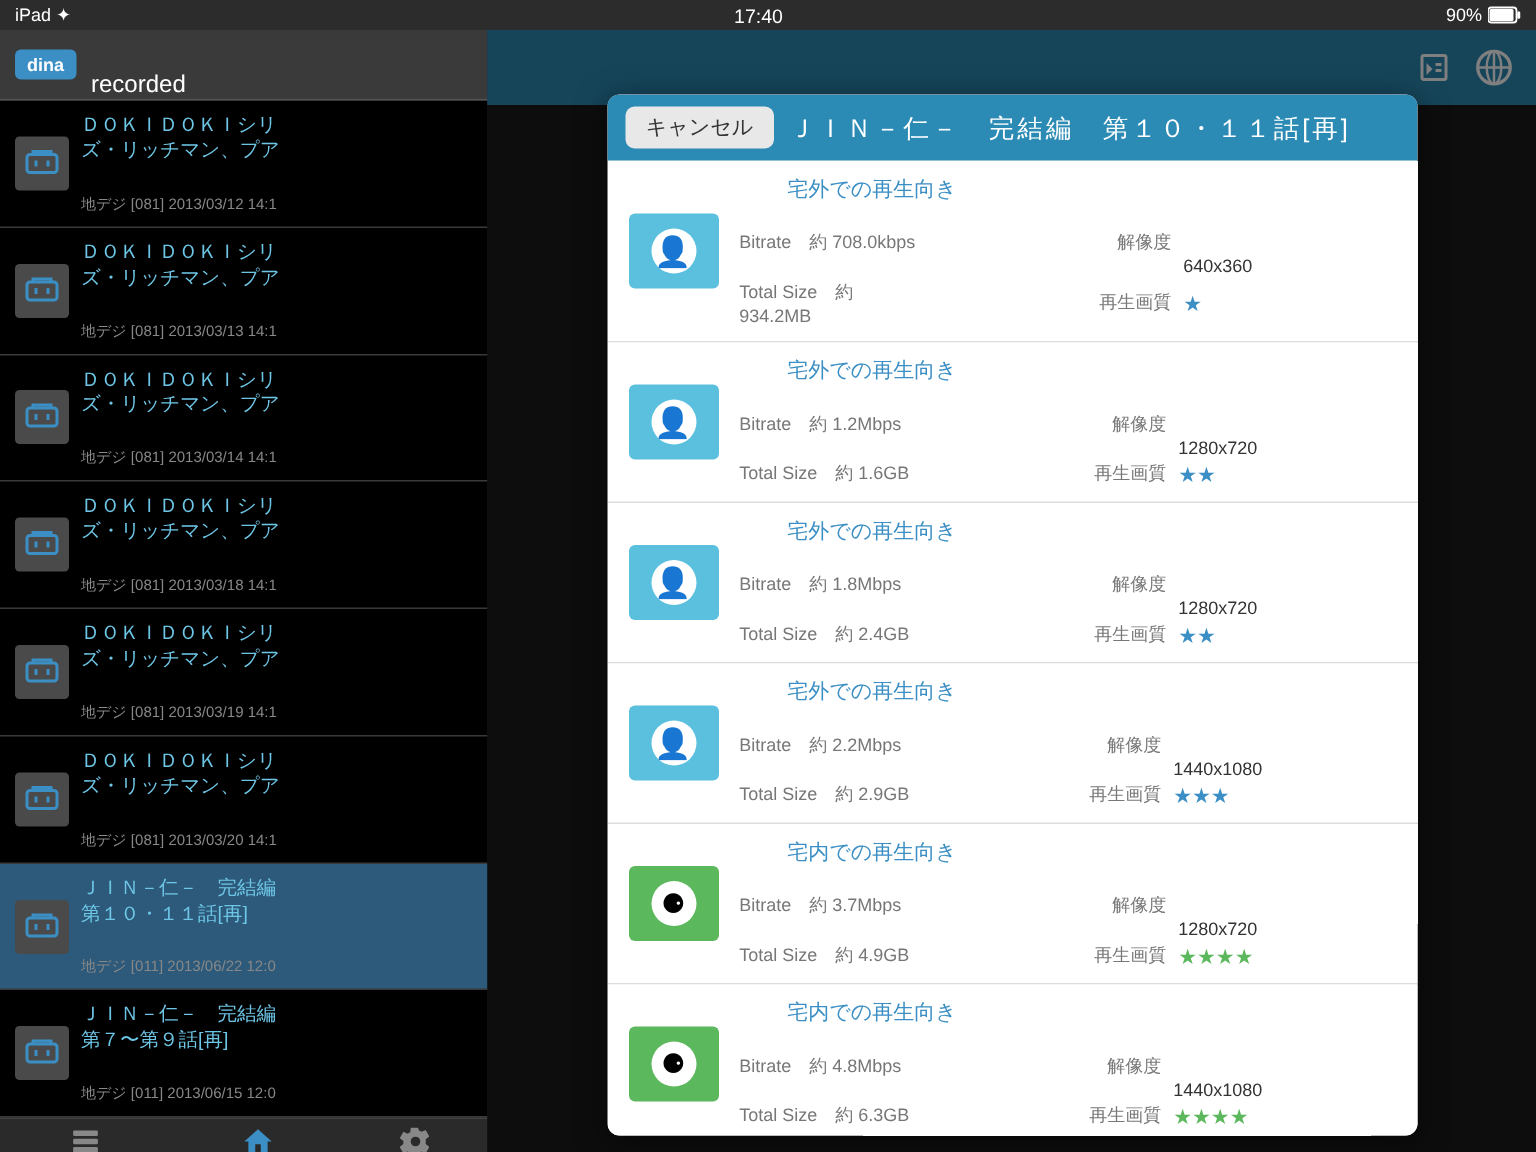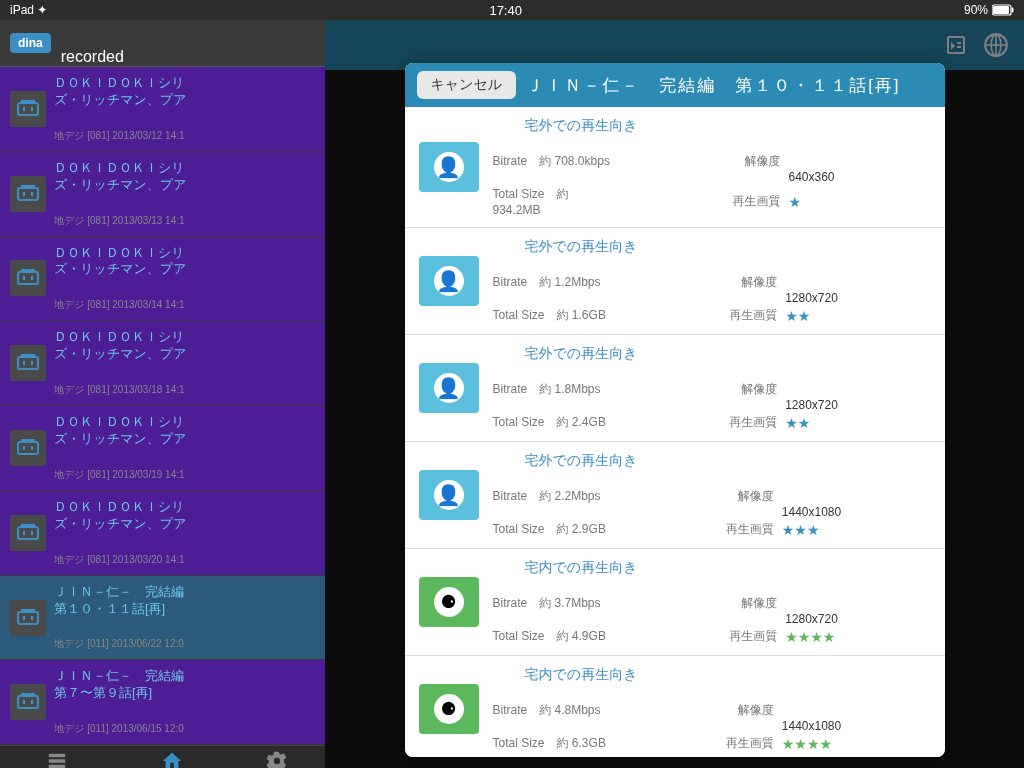--- a/index.html
+++ b/index.html
@@ -31,21 +31,21 @@
     
     #main {
       width: 100%;
       height: 748px;
       display: flex;
     }
 
     
     #sidebar {
       width: 325px;
-      background: #4c1d95;
+      background: #000000;
       display: flex;
       flex-direction: column;
     }
     #sidebar-header {
       height: 50px;
       background: #3a3a3a;
       display: flex;
       align-items: center;
       padding: 0 10px;
       gap: 10px;

